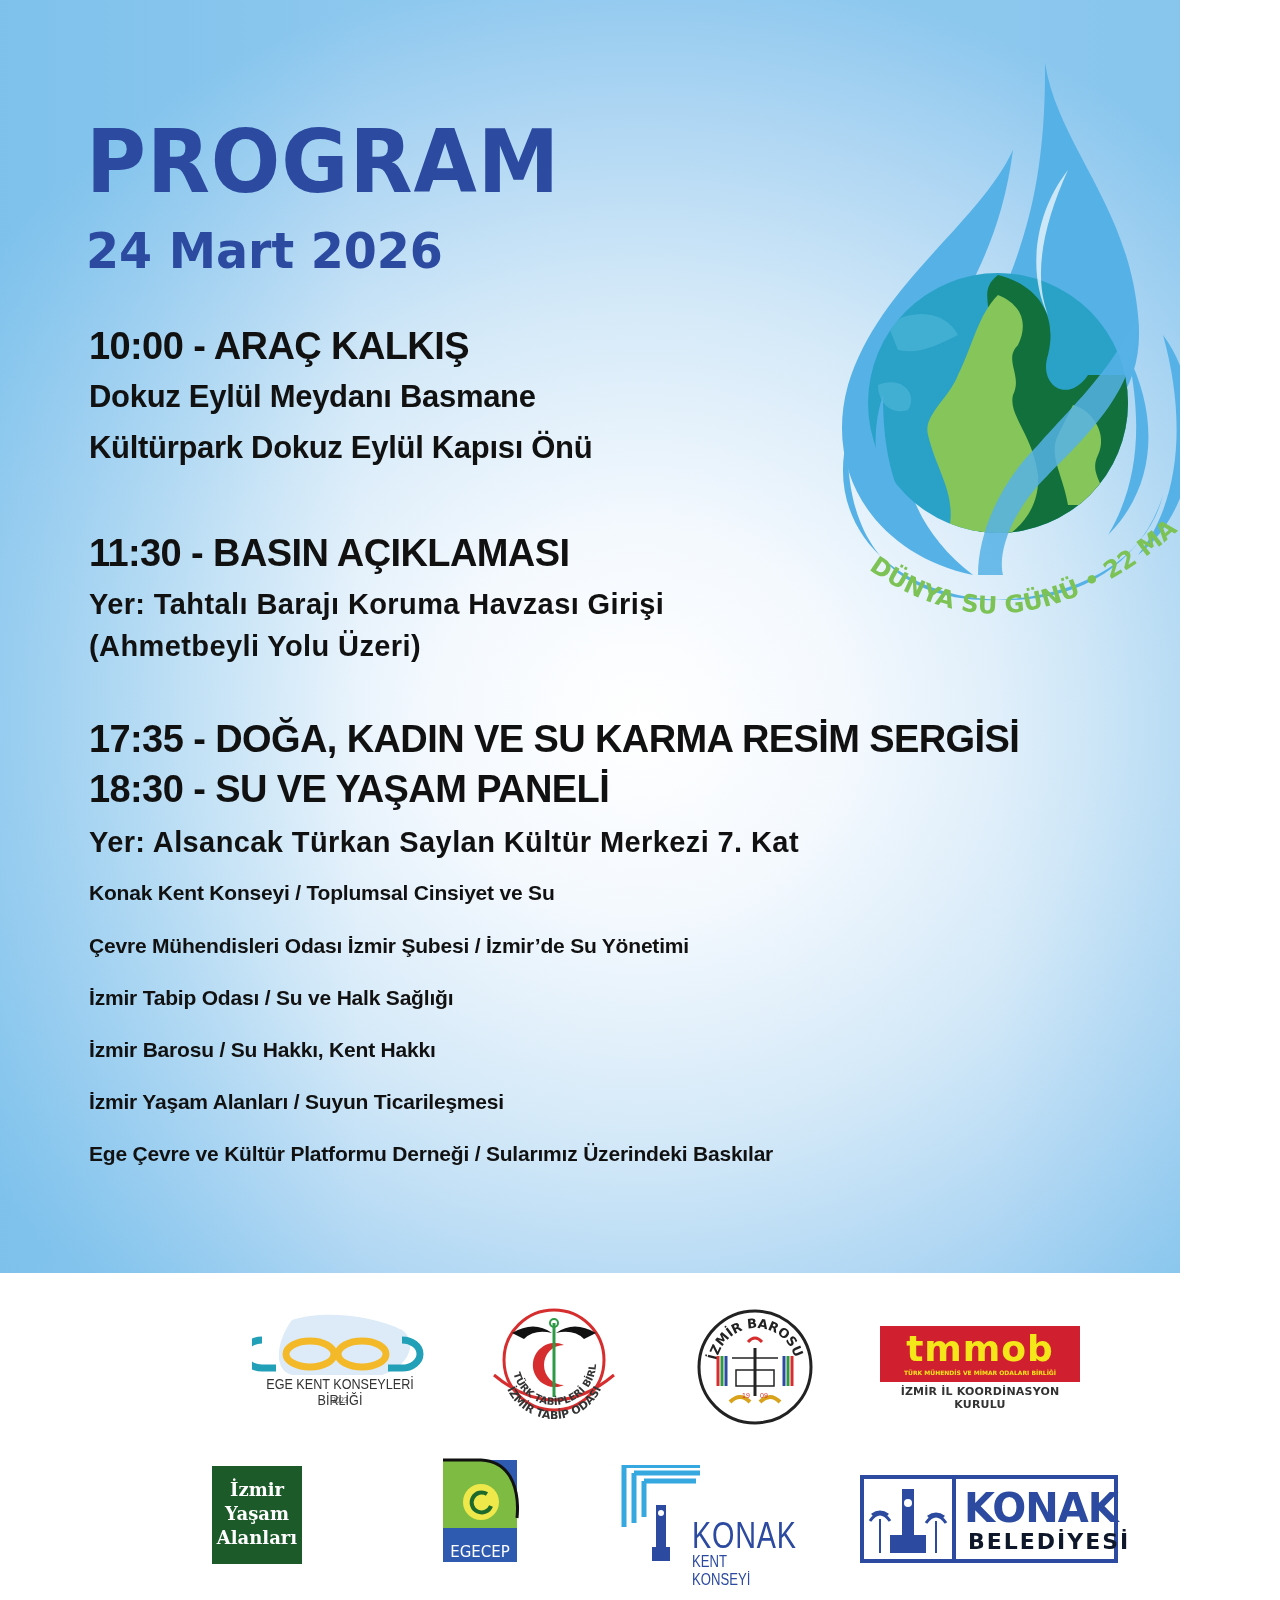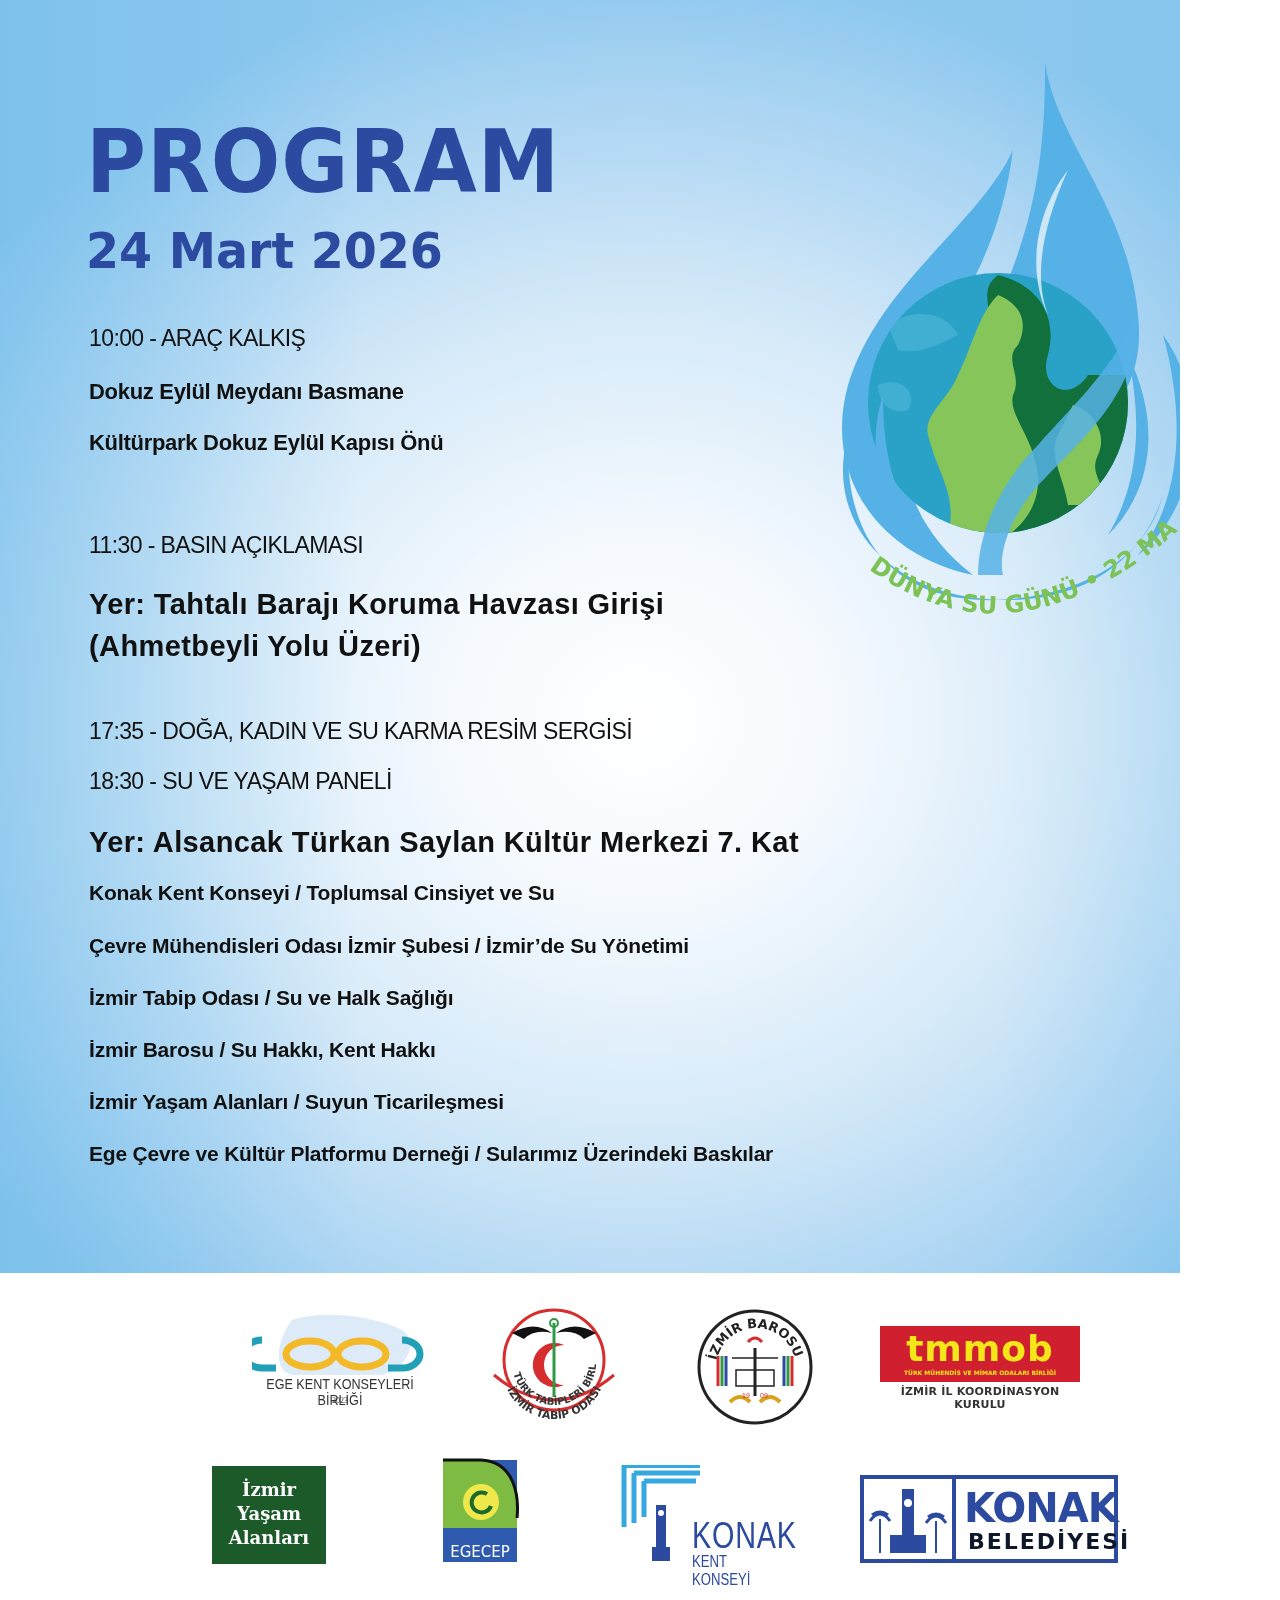--- a/index.html
+++ b/index.html
@@ -29,33 +29,33 @@
     position: absolute; left: 86px; top: 226px;
     font-size: 50px; font-weight: 700; color: #2b4aa0; line-height: 1; z-index: 2;
     font-family: "DejaVu Sans", sans-serif;
     transform: scaleX(0.95); transform-origin: left top;
   }
 
   .line {
     position: absolute; left: 89px; color: #111111; z-index: 2; white-space: nowrap;
     font-family: "Liberation Sans", sans-serif; line-height: 1;
   }
-  .h { font-size: 23px; font-weight: 400; letter-spacing: -0.6px; }
-  .loc { font-size: 22px; font-weight: 700; letter-spacing: -0.3px; }
+  .h { font-size: 38px; font-weight: 700; letter-spacing: -0.6px; }
+  .loc { font-size: 31px; font-weight: 700; letter-spacing: -0.3px; }
   .yer { font-size: 29px; font-weight: 700; letter-spacing: 0.4px; }
   .sp { font-size: 21px; font-weight: 700; letter-spacing: -0.2px; text-align: right; }
 
   .logo-wrap { position: absolute; left: 808px; top: 55px; width: 420px; height: 600px; z-index: 1; }
 
   
   .footer { position: absolute; left: 0; top: 1273px; width: 1280px; height: 327px; background: #ffffff; }
   .logo { position: absolute; }
 
   .iya {
-    left: 212px; top: 1466px; width: 114px; height: 98px; background: #1d5a2a;
+    left: 212px; top: 1466px; width: 90px; height: 98px; background: #1d5a2a;
     color: #ffffff; text-align: center; font-family: "DejaVu Serif", serif; font-weight: 700;
     font-size: 18px; line-height: 24px; padding-top: 12px;
   }
   .konak-bel {
     left: 860px; top: 1475px; width: 258px; height: 88px; border: 4px solid #2b4aa0; background: #fff;
   }
   .konak-bel .divider { position: absolute; left: 88px; top: 0; width: 4px; height: 80px; background: #2b4aa0; }
   .konak-bel .kb1 { position: absolute; left: 100px; top: 6px; font-size: 40px; font-weight: 900; color: #2b4aa0; font-family: "DejaVu Sans", sans-serif; letter-spacing: -1px; }
   .konak-bel .kb2 { position: absolute; left: 104px; top: 50px; font-size: 22px; font-weight: 700; color: #0f172a; font-family: "DejaVu Sans", sans-serif; letter-spacing: 2px; }
 

